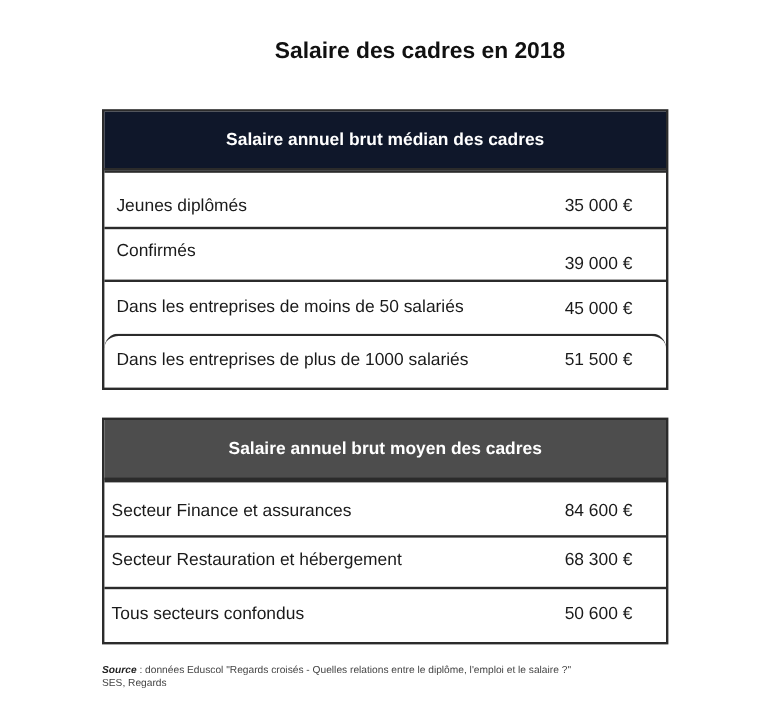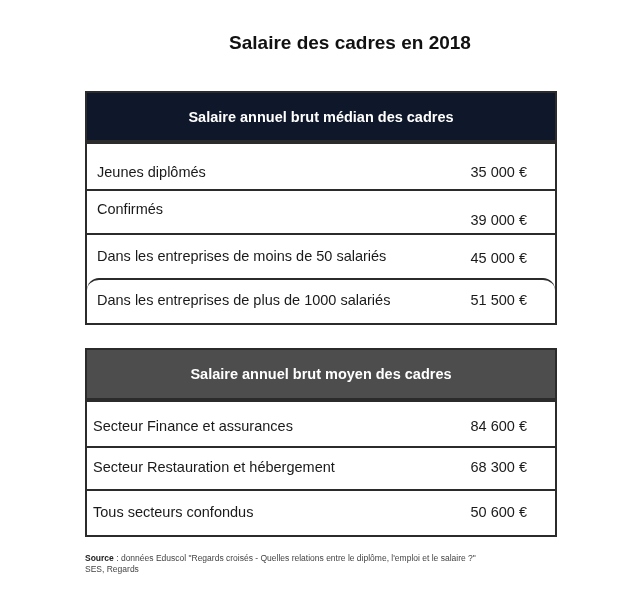--- a/index.html
+++ b/index.html
@@ -11,21 +11,21 @@
   .tbl1 .head { background:#0f172a; height:49px; }
   .tbl2 { top:348px; }
   .tbl2 .head { background:#4d4d4d; height:50px; }
   .row { position:relative; border-top:2px solid #2b2b2b; box-sizing:border-box; font-size:14.5px; }
   .row:first-of-type { border-top:none; }
   .row .label { position:absolute; }
   .row .value { position:absolute; right:28px; }
   .tbl1 .row .label { left:10px; }
   .tbl2 .row .label { left:6px; }
   .source { position:absolute; left:85px; top:553px; font-size:8.5px; color:#444; line-height:11px; }
-  .source b { color:#222; }
+  .source b { color:#222;font-style:italic; }
 </style>
 </head>
 <body>
 
 <div class="title">Salaire des cadres en 2018</div>
 
 <div class="tbl tbl1">
   <div class="head">Salaire annuel brut médian des cadres</div>
   <div class="row" style="height:47px;">
     <span class="label" style="top:20px;">Jeunes diplômés</span>

